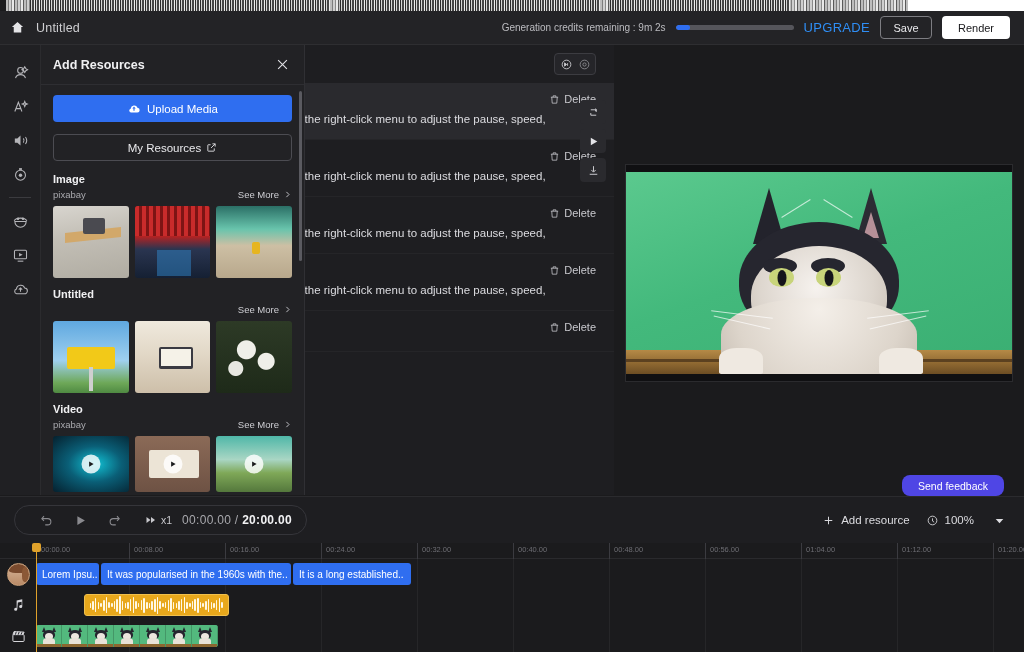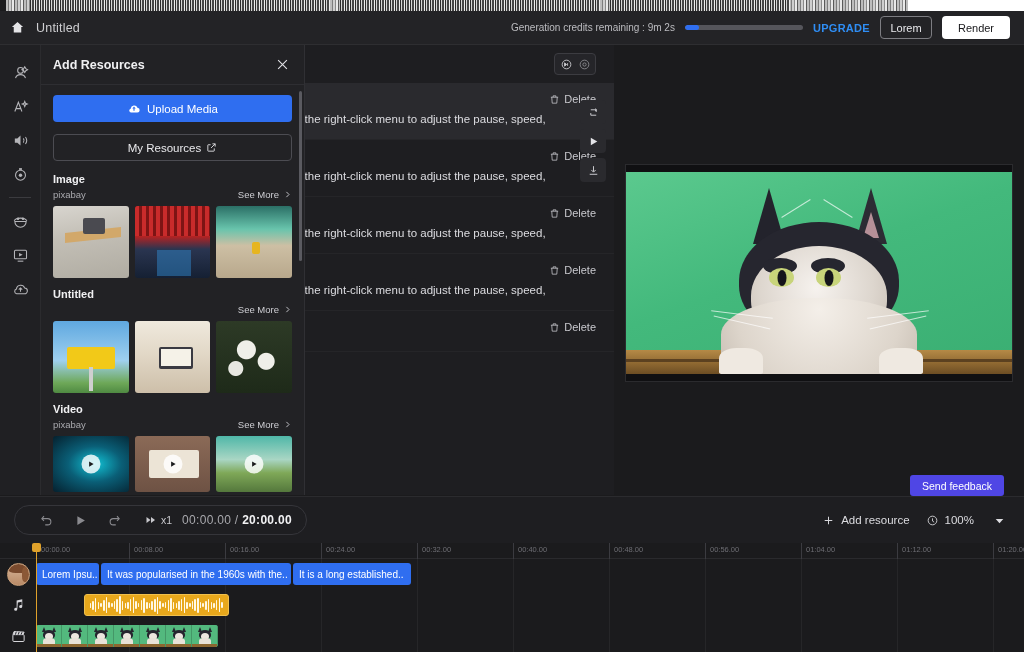--- a/index.html
+++ b/index.html
@@ -32,21 +32,21 @@
     background: #232326;
     display: flex; align-items: center;
     border-bottom: 1px solid #2e2e31;
   }
   .home-btn { width: 34px; height: 34px; display: flex; align-items: center; justify-content: center; cursor: pointer; }
   .doc-title { font-size: 12.5px; color: #cfcfd2; margin-left: 2px; letter-spacing: .2px; }
   .top-right { margin-left: auto; display: flex; align-items: center; gap: 10px; padding-right: 14px; }
   .credits-text { font-size: 10px; color: #bcbcc0; }
   .credits-bar { width: 118px; height: 5px; border-radius: 3px; background: #55555b; position: relative; overflow: hidden; }
   .credits-fill { position:absolute; left:0; top:0; height:100%; background:#2f6ef0; border-radius:3px; }
-  .upgrade-link { font-size: 11px; font-weight: bold; color: #2f8ef5; cursor: pointer; letter-spacing: .3px; text-align: right; }
+  .upgrade-link { font-size: 13px; font-weight: normal; color: #2f8ef5; cursor: pointer; letter-spacing: .3px; text-align: right; }
   .btn-save {
     width: 52px; height: 23px; border: 1px solid #7d7d82; border-radius: 4px;
     background: transparent; color: #e9e9ec; font-size: 11px;
     display:flex;align-items:center;justify-content:center; cursor:pointer;
     font-family: "Liberation Sans", sans-serif;
   }
   .btn-render {
     width: 68px; height: 23px; border: none; border-radius: 4px;
     background: #ffffff; color: #17171a; font-size: 11px;
     display:flex;align-items:center;justify-content:center; cursor:pointer;
@@ -180,21 +180,21 @@
   .nose { position:absolute; left: 104px; top: 118px; width: 13px; height: 9px; background:#e59aa6; border-radius: 50% 50% 60% 60%; }
   .muzzle { position:absolute; left: 76px; top: 122px; width: 72px; height: 40px; border-radius: 50%;
     background: radial-gradient(circle at 50% 30%, #fdfbf8 0%, #ece5dd 70%); }
   .chest { position:absolute; left: 18px; bottom: 0; width: 196px; height: 76px; border-radius: 48% 48% 10% 10%;
     background: radial-gradient(circle at 50% 15%, #f4efe9 0%, #ddd5cb 70%, #c8bfb4 100%); }
   .paw { position:absolute; bottom: 0; width: 44px; height: 26px; border-radius: 40% 40% 8% 8%; background:#efe9e1; }
   .paw.l { left: 16px; } .paw.r { right: 12px; }
   .whisk { position:absolute; height:1px; background: rgba(255,255,255,.68); }
 
   .feedback-btn {
-    position:absolute; right: 10px; bottom: -4px; width: 94px; height: 21px; border-radius: 3px;
+    position:absolute; right: 10px; bottom: -4px; width: 102px; height: 21px; border-radius: 8px;
     background:#4f46e5; color:#fff; font-size:10.5px; display:flex;align-items:center;justify-content:center;
     cursor:pointer; overflow:hidden;
   }
   .feedback-wrap { position:absolute; right: 10px; top: 447px; }
 
   
   .transport {
     position:absolute; left: 0; top: 496px; width: 1024px; height: 47px;
     background: #1e1e21; border-top: 1px solid #2b2b2e;
     display:flex; align-items:center;
@@ -264,21 +264,21 @@
         <path d="M12 3 L3 11 h3 v9 h12 v-9 h3 Z" fill="#e4e4e7"></path>
       </svg>
     </div>
     <div class="doc-title">Untitled</div>
     <div class="top-right">
       <div class="credits-text">Generation credits remaining : 9m 2s</div>
       <div class="credits-bar">
         <div class="credits-fill" id="creditsFill" style="width: 12%;"></div>
       </div>
       <div class="upgrade-link">UPGRADE</div>
-      <div class="btn-save">Lorem</div>
+      <div class="btn-save">Save</div>
       <div class="btn-render">Render</div>
     </div>
   </div>
 
   <div class="rail">
     <div class="rail-btn">
       <svg width="17" height="17" viewBox="0 0 24 24" fill="none" stroke="#d6d6da" stroke-width="1.5">
         <circle cx="12" cy="9" r="4"></circle>
           <path d="M5 20c1-4 4.5-5 7-5s6 1 7 5"></path>
           <path d="M18 4l1.5 2.5L22 8l-2.5 1.5L18 12l-1.5-2.5L14 8l2.5-1.5Z"></path>

